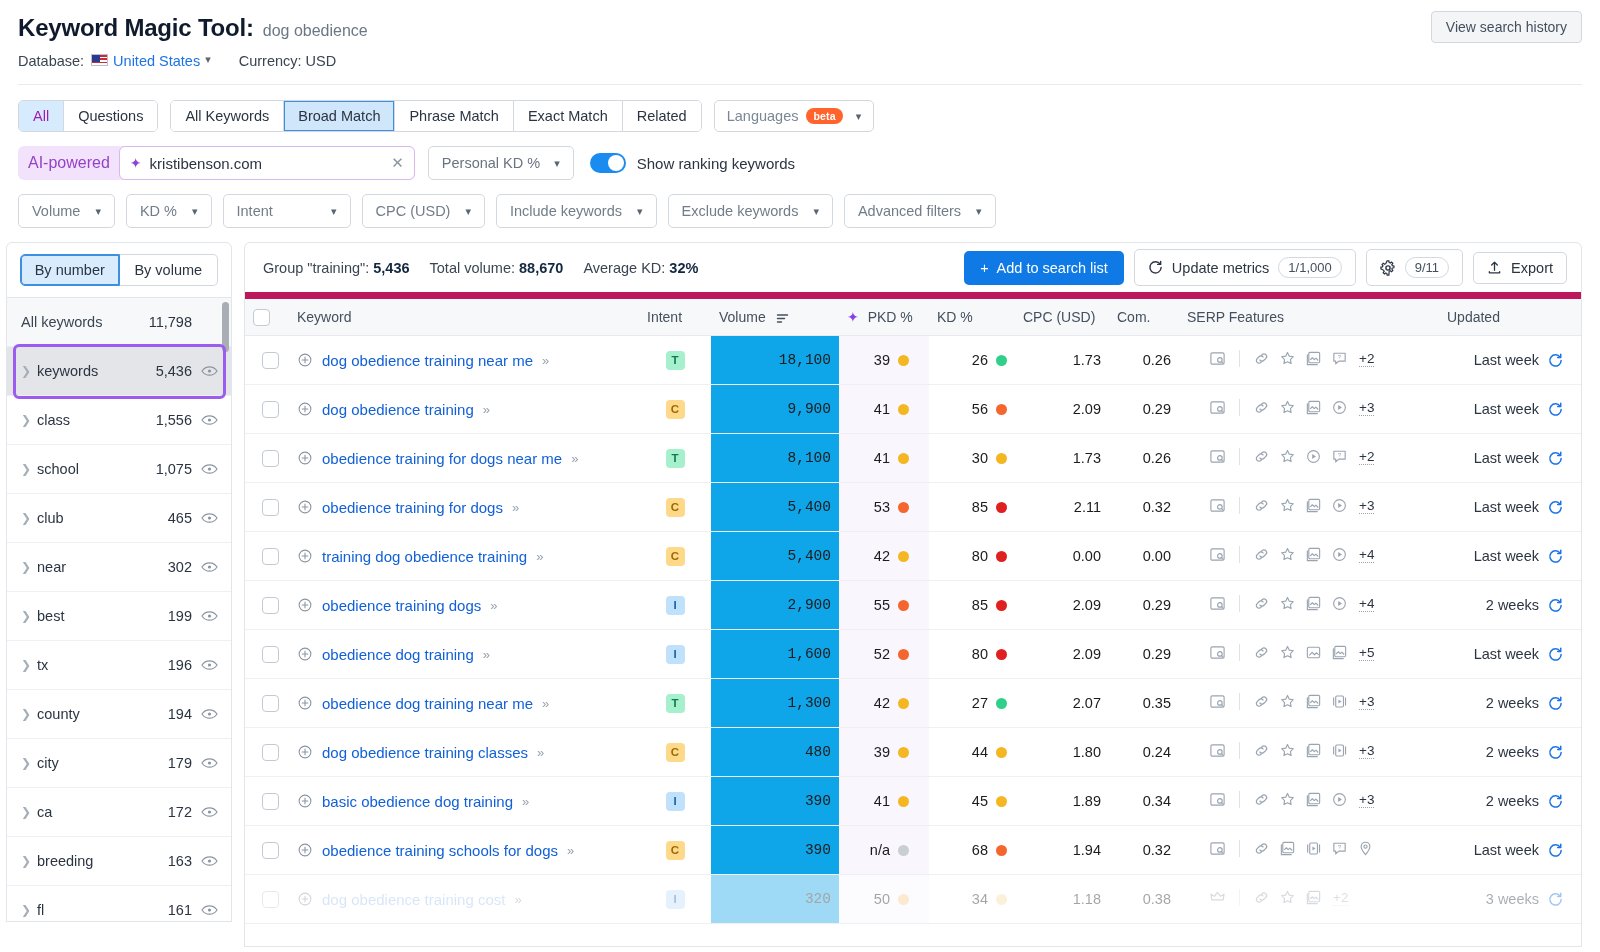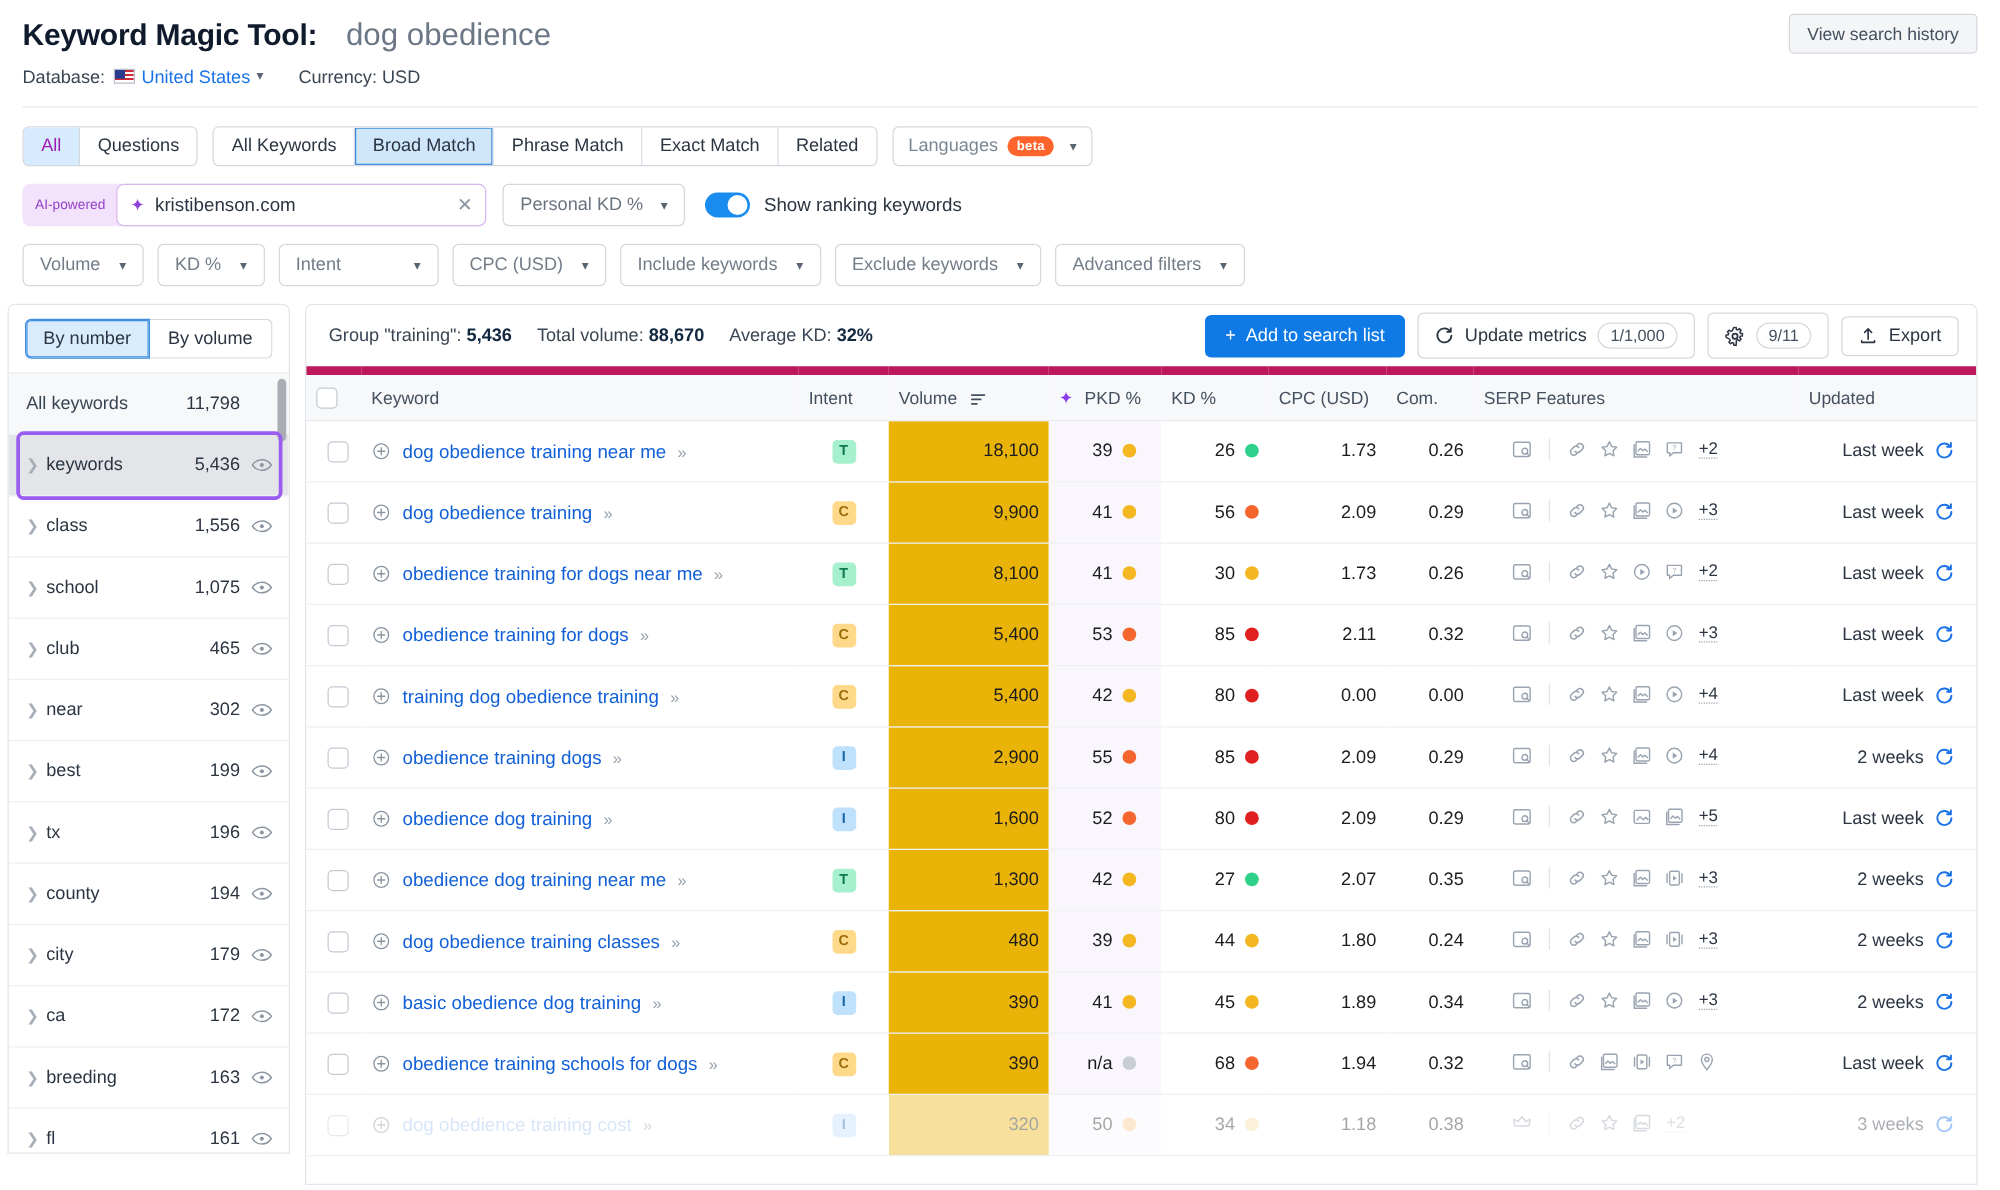--- a/index.html
+++ b/index.html
@@ -9,21 +9,21 @@
     background: #ffffff;
     color: #1c1c1c;
     overflow: hidden;
   }
   .page { position: relative; width: 1600px; height: 952px; background:#fff; }
 
   
   .header { padding: 14px 18px 0 18px; position: relative; }
   .title-row { display:flex; align-items:baseline; }
   .title-strong { font-size: 24px; font-weight: 700; color:#0f1b2d; letter-spacing:-0.2px; }
-  .title-term { font-size: 25px; font-weight: 400; color:#6b7785; margin-left: 23px; }
+  .title-term { font-size: 16px; font-weight: 400; color:#6b7785; margin-left: 9px; }
   .subtitle-row { display:flex; align-items:flex-start; margin-top: 11px; font-size: 14.5px; color:#44505f; }
   .subtitle-label { color:#3a4553; }
   .flag {
     display:inline-block; width:17px; height:12px; margin: 0 5px 0 7px;
     position:relative; top:1px; border:0.5px solid #b9c0c9;
     background: linear-gradient(to bottom,
       #cc2a36 0 16.6%, #fff 16.6% 33.2%, #cc2a36 33.2% 49.8%,
       #fff 49.8% 66.4%, #cc2a36 66.4% 83%, #fff 83% 100%);
   }
   .flag::before { content:""; position:absolute; left:0; top:0; width:8px; height:7px; background:#2a3b8f; }
@@ -54,21 +54,21 @@
     padding: 7px 12px; font-size:14.5px; color:#7b8794; cursor:pointer;
   }
   .beta-pill {
     background:#ff642d; color:#fff; font-size:10.5px; font-weight:700;
     border-radius:8px; padding: 2px 7px; letter-spacing:0.2px;
   }
 
   
   .airow { display:flex; align-items:center; padding: 14px 18px 0 18px; }
   .ai-wrap { display:flex; align-items:center; background:#f3e2fb; border-radius:6px; padding-left:10px; }
-  .ai-label { font-size:11px; color:#9442c9; padding-right:9px; white-space:nowrap; }
+  .ai-label { font-size:16px; color:#9442c9; padding-right:9px; white-space:nowrap; }
   .ai-input {
     display:flex; align-items:center; gap:8px; background:#fff;
     border:1px solid #d9b8ef; border-radius:6px; padding: 7px 10px;
     min-width: 296px;
   }
   .sparkle { color:#9042d6; font-size:14px; }
   .ai-val { font-size:15px; color:#2b3542; flex:1; }
   .ai-x { color:#8b95a1; font-size:15px; cursor:pointer; }
   .pkd-select {
     margin-left: 13px; display:flex; align-items:center; gap:9px;
@@ -158,21 +158,21 @@
   th.c-check { width:44px; text-align:center; padding-left:14px; }
   th.c-kw    { width:350px; text-align:left; }
   th.c-int   { width:72px; text-align:center; }
   th.c-vol   { width:128px; background:#e9ecf1; }
   th.c-pkd   { width:90px;  background:#f7f1fd; text-align:right; padding-right:20px;margin-top:44px;}
   th.c-kd    { width:86px; }
   th.c-cpc   { width:94px; }
   th.c-com   { width:70px; }
   th.c-serp  { width:260px; text-align:left; padding-left:36px; }
   th.c-upd   { text-align:right; padding-right:18px; }
-  td.c-vol   { background:#eab308; }
+  td.c-vol   { background:#0ea5e9;font-family:Liberation Mono, monospace; }
   td.c-pkd   { background:#faf6fe; }
   tbody tr { height:49px; border-bottom:1px solid #eef0f3; }
   tbody td { font-size:14.5px; color:#1c1c1c; padding:0 8px; text-align:right; vertical-align:middle; }
   td.c-check { text-align:center; padding-left:14px; }
   td.c-kw { text-align:left; }
   td.c-int { text-align:center; }
   td.c-serp { text-align:left; padding-left:30px; }
   td.c-upd { text-align:right; padding-right:18px; color:#2b3542; white-space:nowrap; }
   .chk {
     display:inline-block; width:17px; height:17px; border:1px solid #c3cad2;

